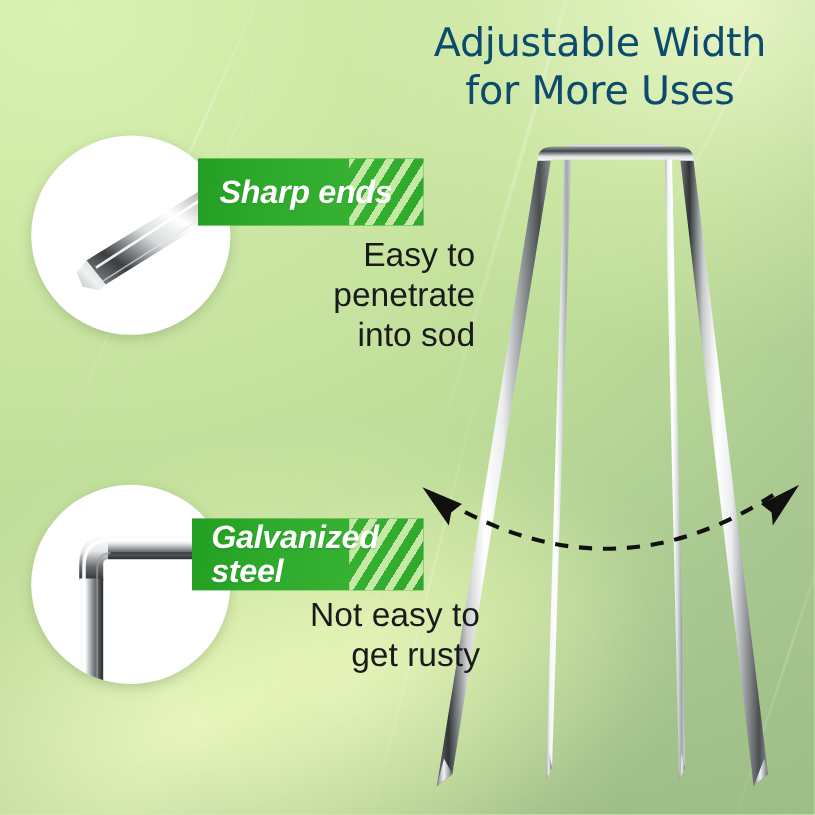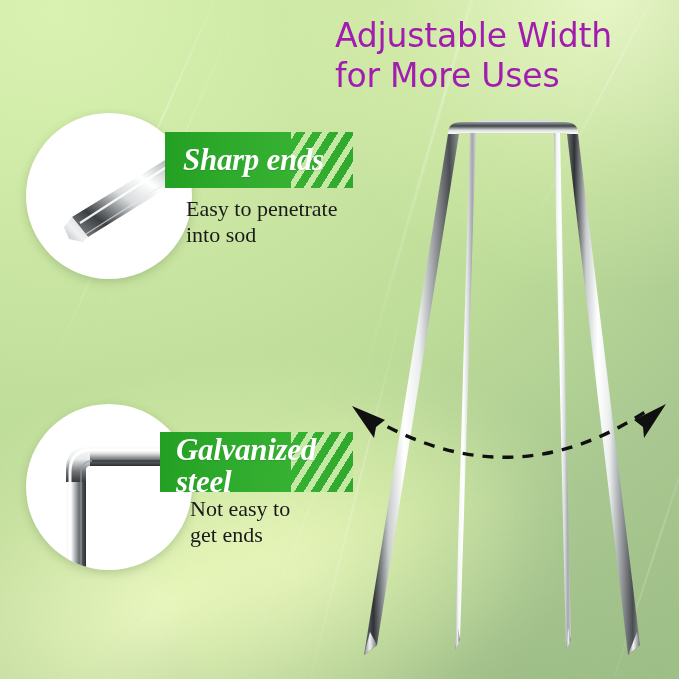--- a/index.html
+++ b/index.html
@@ -65,21 +65,22 @@
   .streak.s5 { left: 350px; top: 300px;  width: 1.5px;height: 430px; transform: rotate(14deg); opacity:.38;}
   .streak.s6 { left: 648px; top: 420px;  width: 2px;  height: 300px; transform: rotate(18deg); opacity:.35;}
   .streak.s7 { left: 300px; top: 380px;  width: 1px;  height: 300px; transform: rotate(22deg); opacity:.30;}
 
   
   .headline {
     position: absolute;
     right: 14px;
     top: 16px;
     width: 330px;
-    color: #a21caf;
+    text-align: center;
+    color: #0c4a6e;
     font-size: 33px;
     line-height: 1.22;
     font-weight: 400;
     letter-spacing: -0.2px;
     font-family: "DejaVu Sans", sans-serif;
     white-space: pre-line;
   }
 
   
   .product {
@@ -106,48 +107,49 @@
     color: #ffffff;
     display: flex;
     align-items: center;
     overflow: hidden;
   }
   .banner .banner-label {
     position: relative;
     z-index: 2;
     font-weight: 700;
     font-style: italic;
-    font-size: 31px;
+    font-size: 27px;
     line-height: 1.04;
     letter-spacing: -0.3px;
     white-space: pre-line;
     text-shadow: 0 1px 1px rgba(0,0,0,0.10);
-    font-family: Liberation Serif, serif;
+    font-family: Liberation Sans, sans-serif;
   }
   .banner .stripes {
     position: absolute;
     right: 0; top: 0; bottom: 0;
     width: 62px;
     z-index: 1;
     background: repeating-linear-gradient(
       -58deg,
       rgba(255,255,255,0.0) 0px,
       rgba(255,255,255,0.0) 8px,
       rgba(205,236,170,0.95) 8px,
       rgba(205,236,170,0.95) 14px
     );
   }
 
   .subtext {
     position: absolute;
     color: #1a1a1a;
-    font-size: 22px;
+    font-size: 28px;
     line-height: 1.18;
     white-space: pre-line;
-    font-family: Liberation Serif, serif;
+    font-family: Liberation Sans, sans-serif;
+    text-align: right;
   }
 
   
   .arrows { position: absolute; left: 0; top: 0; width: 679px; height: 679px; }
 </style>
 </head>
 <body>
 
 <div id="canvas">
 
@@ -319,16 +321,16 @@
       </svg>
     </div>
 
     <div class="banner" style="left:160px; top:432px; width:193px; height:60px; align-items:flex-start;">
       <span class="banner-label" style="margin-left:16px; margin-top:2px; text-align:left; width:150px;">Galvanized
 steel</span>
       <span class="stripes"></span>
     </div>
 
     <div class="subtext" style="left:190px; top:496px; width:210px;">Not easy to
-get ends</div>
+get rusty</div>
   </div>
 
 </div>
 
 </body></html>

